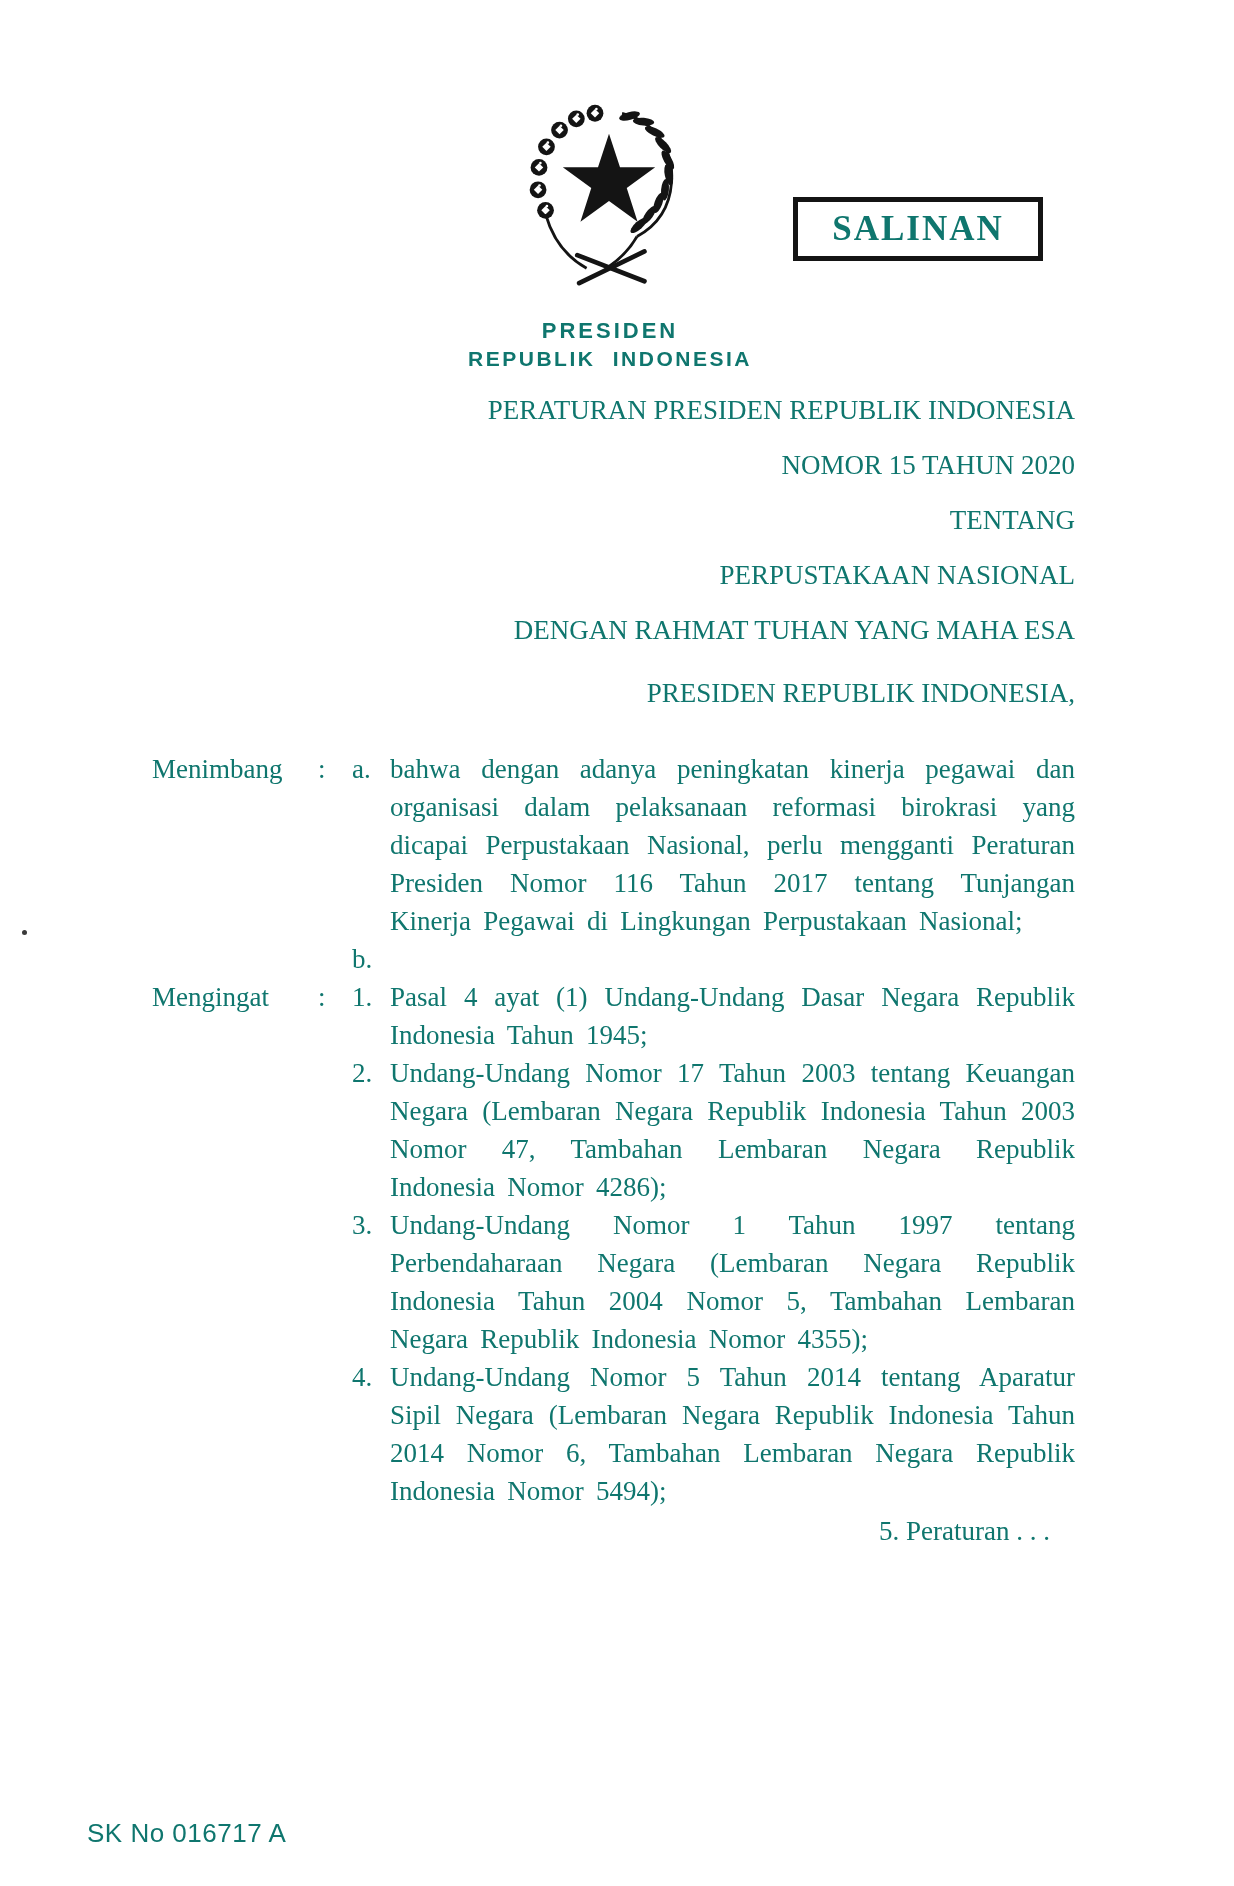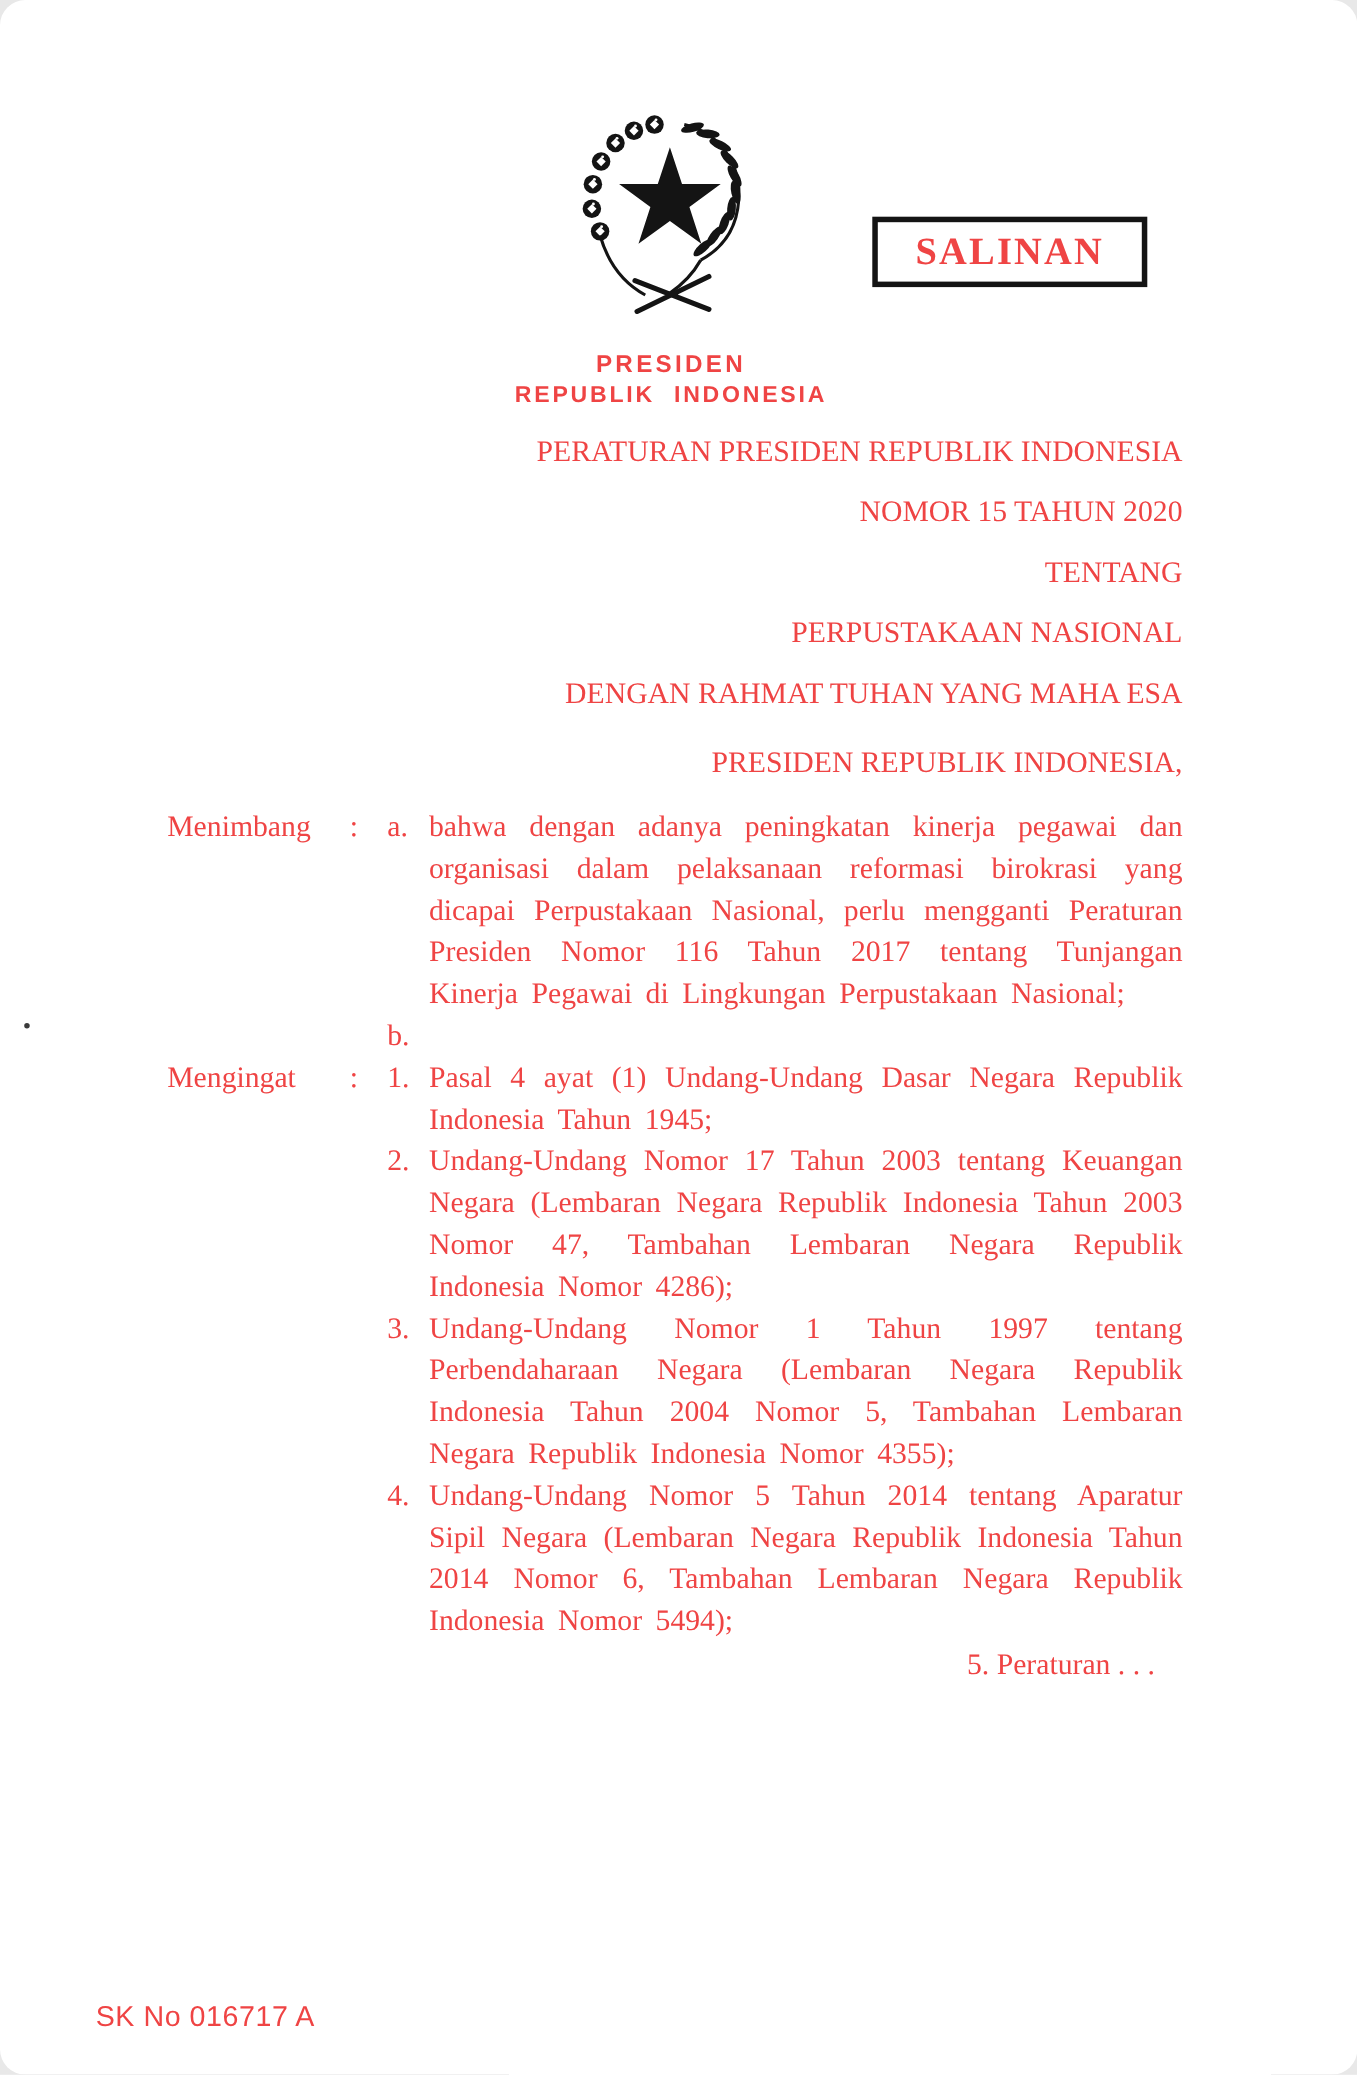--- a/index.html
+++ b/index.html
@@ -1,24 +1,23 @@
 <!DOCTYPE html>
 <html><head>
 <meta charset="utf-8">
 <style>
   html,body{margin:0;padding:0;background:#e8e8e8;}
   .page{
     position:relative;
     width:1234px;height:1886px;
     margin:0 auto;
     background:#ffffff;
-    color:#ef4444;
+    color:#0f766e;
     font-family:"Liberation Serif", serif;
     overflow:hidden;
-    border-radius:23px;
   }
   
   .stamp{
     position:absolute;
     left:793px;top:197px;
     width:250px;height:64px;
     border:5px solid #141414;
     box-sizing:border-box;
     display:flex;align-items:center;justify-content:center;
     font-weight:bold;font-size:35px;letter-spacing:2px;
@@ -34,21 +33,21 @@
     font-weight:bold;
     transform:translateX(10px);
   }
   .letterhead .lh1{margin:20px 0 0;font-size:22px;line-height:24px;letter-spacing:3px;}
   .letterhead .lh2{margin:4px 0 0;font-size:21px;line-height:24px;letter-spacing:2.5px;word-spacing:9px;}
   
   .doc-head{margin-top:12px;text-align:right;font-size:27px;line-height:55px;}
   .doc-head p{margin:0;}
   .doc-head .enacting{margin-top:8px;}
   
-  .clauses{margin-top:11px;font-size:27px;line-height:38px;}
+  .clauses{margin-top:29px;font-size:27px;line-height:38px;}
   .row{display:grid;grid-template-columns:193px 34px 38px 1fr;}
   .cell{min-height:38px;}
   .label{padding-left:27px;}
   .just{
     text-align:justify;
     word-spacing:5.5px;
     hyphens:none;
   }
   .catchword{
     text-align:right;

